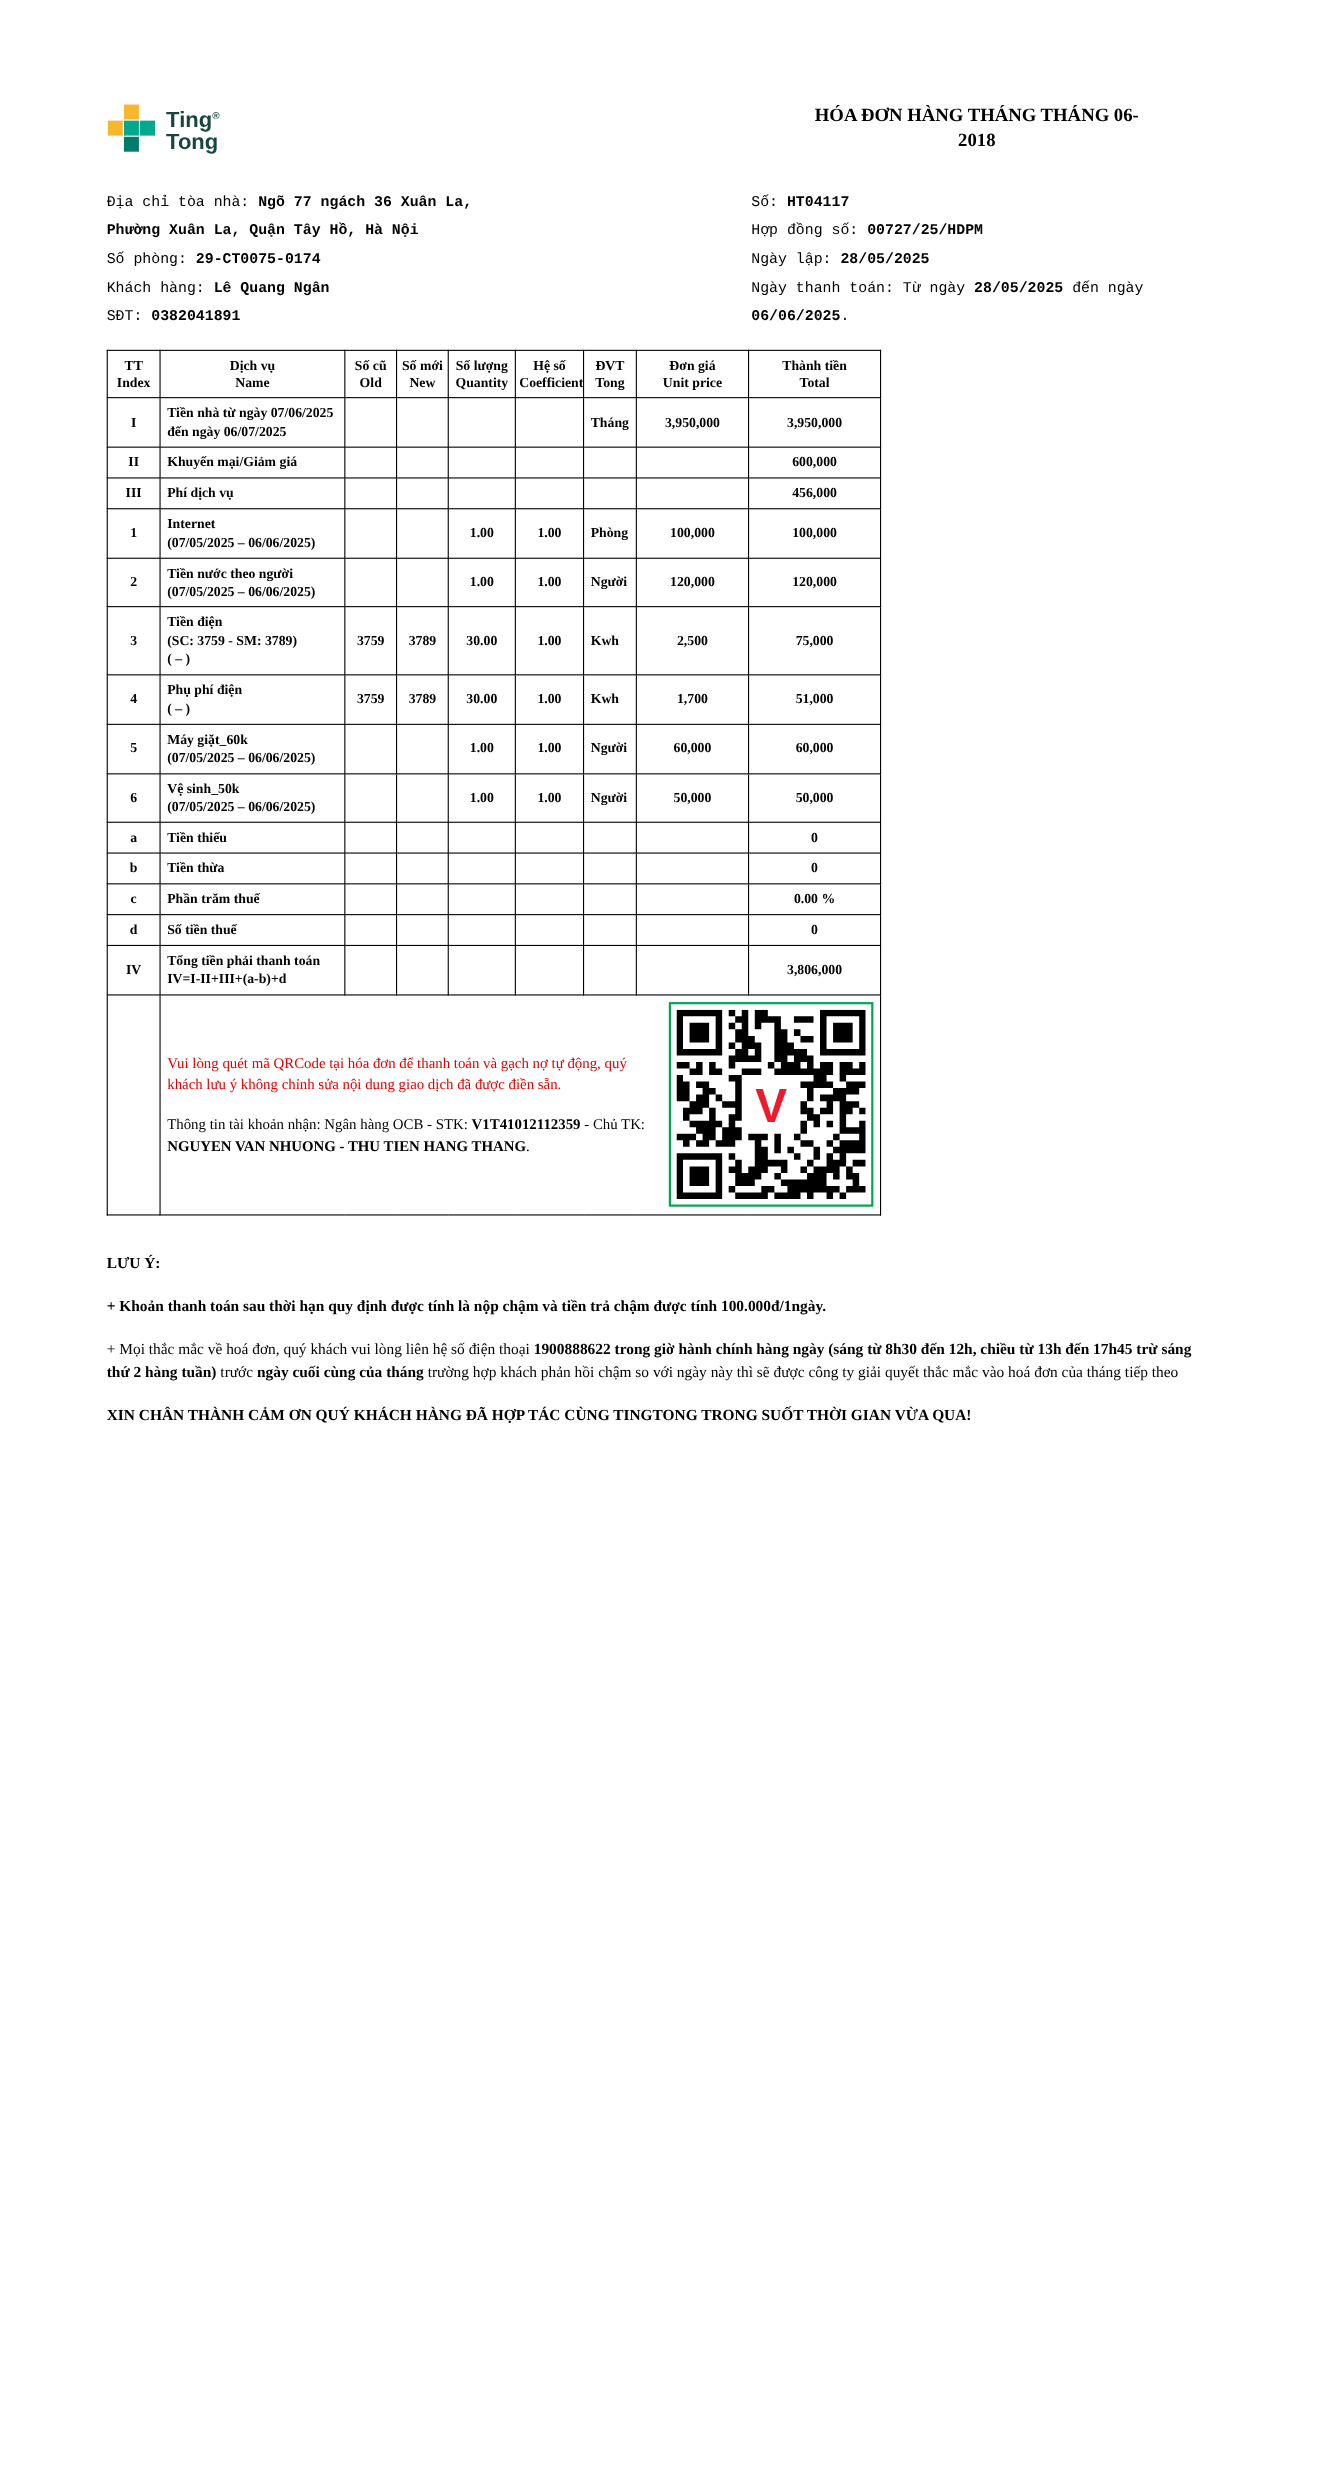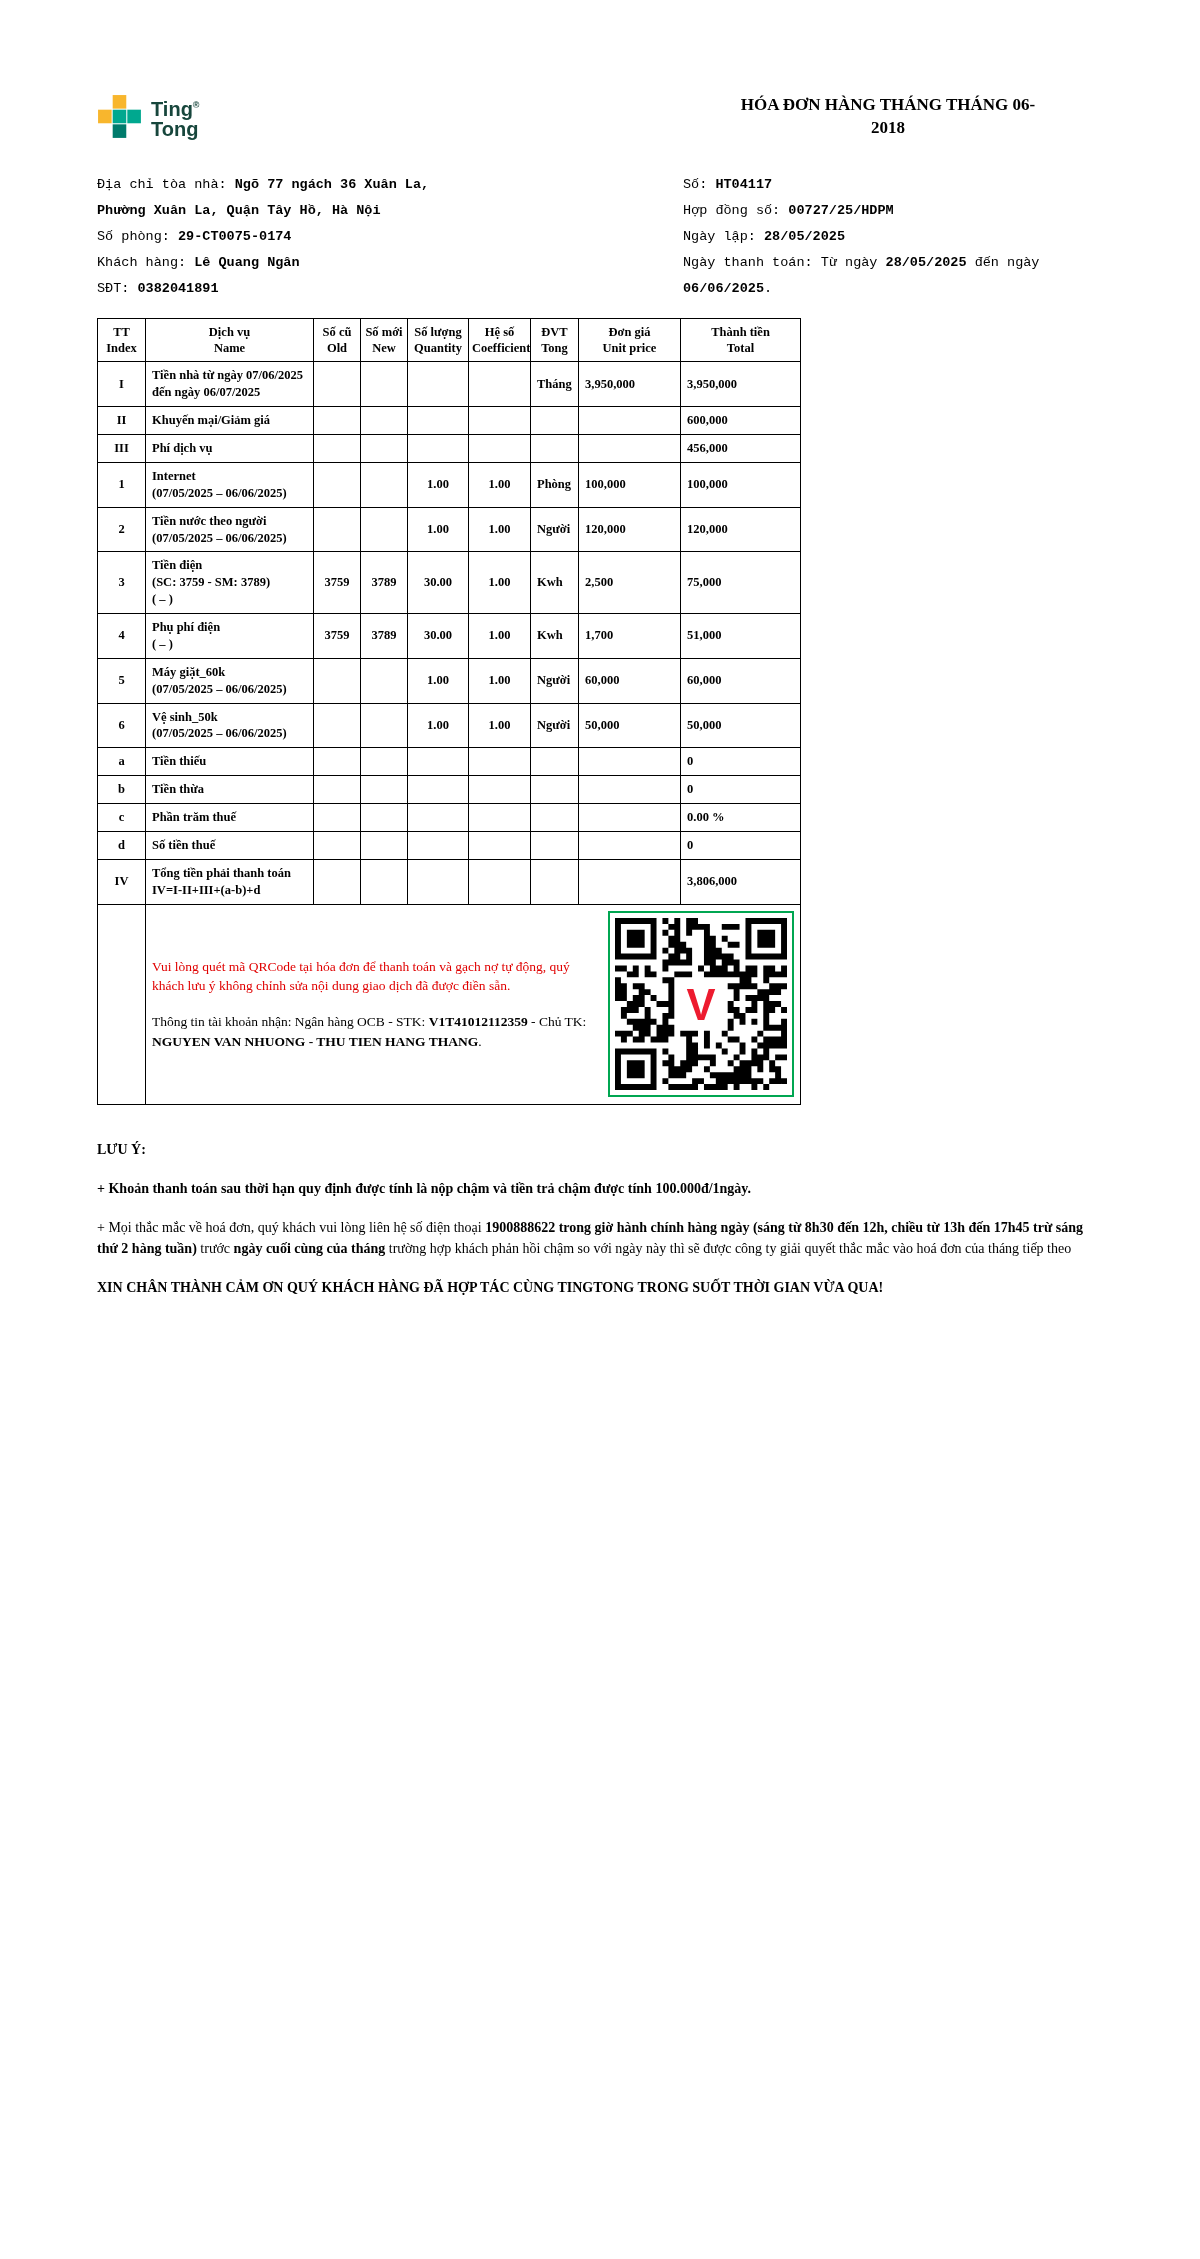--- a/index.html
+++ b/index.html
@@ -38,21 +38,21 @@
     margin-top:16px; font-size:12.5px;
   }
   table.invoice th, table.invoice td {
     border:1px solid #000; vertical-align:middle; padding:5px 6px;
   }
   table.invoice th { text-align:center; font-weight:bold; padding:5px 3px; line-height:1.3; }
   .col-tt{width:48px}.col-name{width:168px}.col-old{width:47px}.col-new{width:47px}
   .col-qty{width:61px}.col-coef{width:62px}.col-unit{width:48px}.col-price{width:102px}.col-total{width:120px}
   td.al-c{text-align:center; font-weight:bold;}
   td.al-l{text-align:left; font-weight:bold;}
-  td.al-r{text-align:left; font-weight:bold;}
+  td.al-r{text-align:center; font-weight:bold;}
   td.cell-name div{ line-height:1.35; }
   tr.data-row td { height:27px; }
 
   .words-cell { padding:7px 8px; }
   .qr-cell { padding:10px 10px; height:200px; }
   .qr-flex { display:flex; align-items:center; gap:14px; }
   .qr-textblock { width:452px; font-size:13.5px; line-height:1.45; }
   .qr-textblock .red-note { color:#e00000; margin-bottom:16px; }
   .qr-box {
     border:2px solid #00a651; background:#fff; padding:5px;

